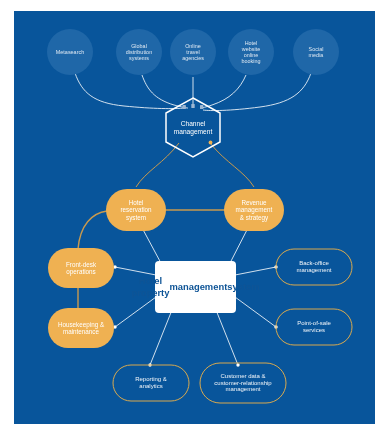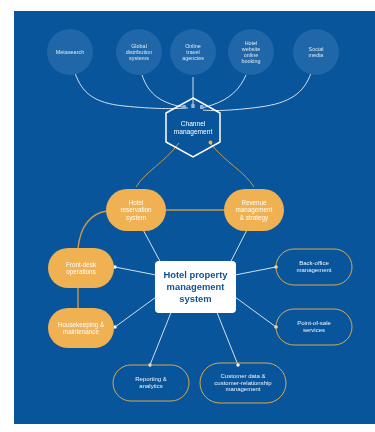--- a/index.html
+++ b/index.html
@@ -219,20 +219,20 @@
       <span>Reporting &amp;</span>
       <span>analytics</span>
     </div>
 
     <div class="node-label outline-label" style="left:186px; top:352px; width:86px; height:40px; flex-direction:column;">
       <span>Customer data &amp;</span>
       <span>customer-relationship</span>
       <span>management</span>
     </div>
 
-    <div class="node-label center-label" style="left:141px; top:250px; width:81px; height:52px; flex-direction:column;">
+    <div class="node-label center-label" style="left:141px; top:250px; width:81px; height:52px; flex-direction:row;">
       <span>Hotel property</span>
       <span>management</span>
       <span>system</span>
     </div>
 
   </div>
 </div>
 
 </body></html>

